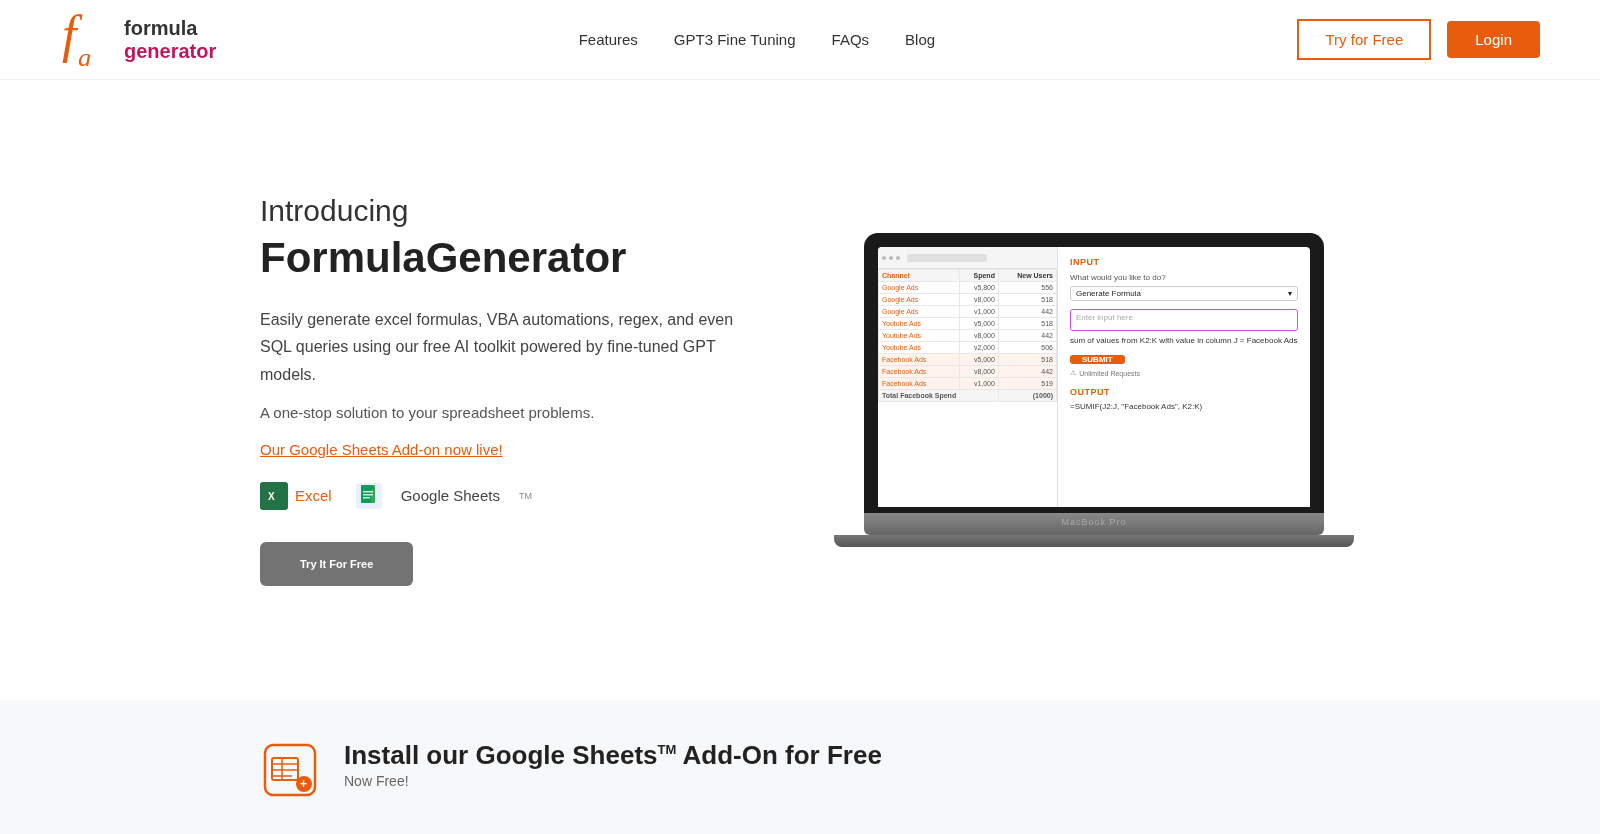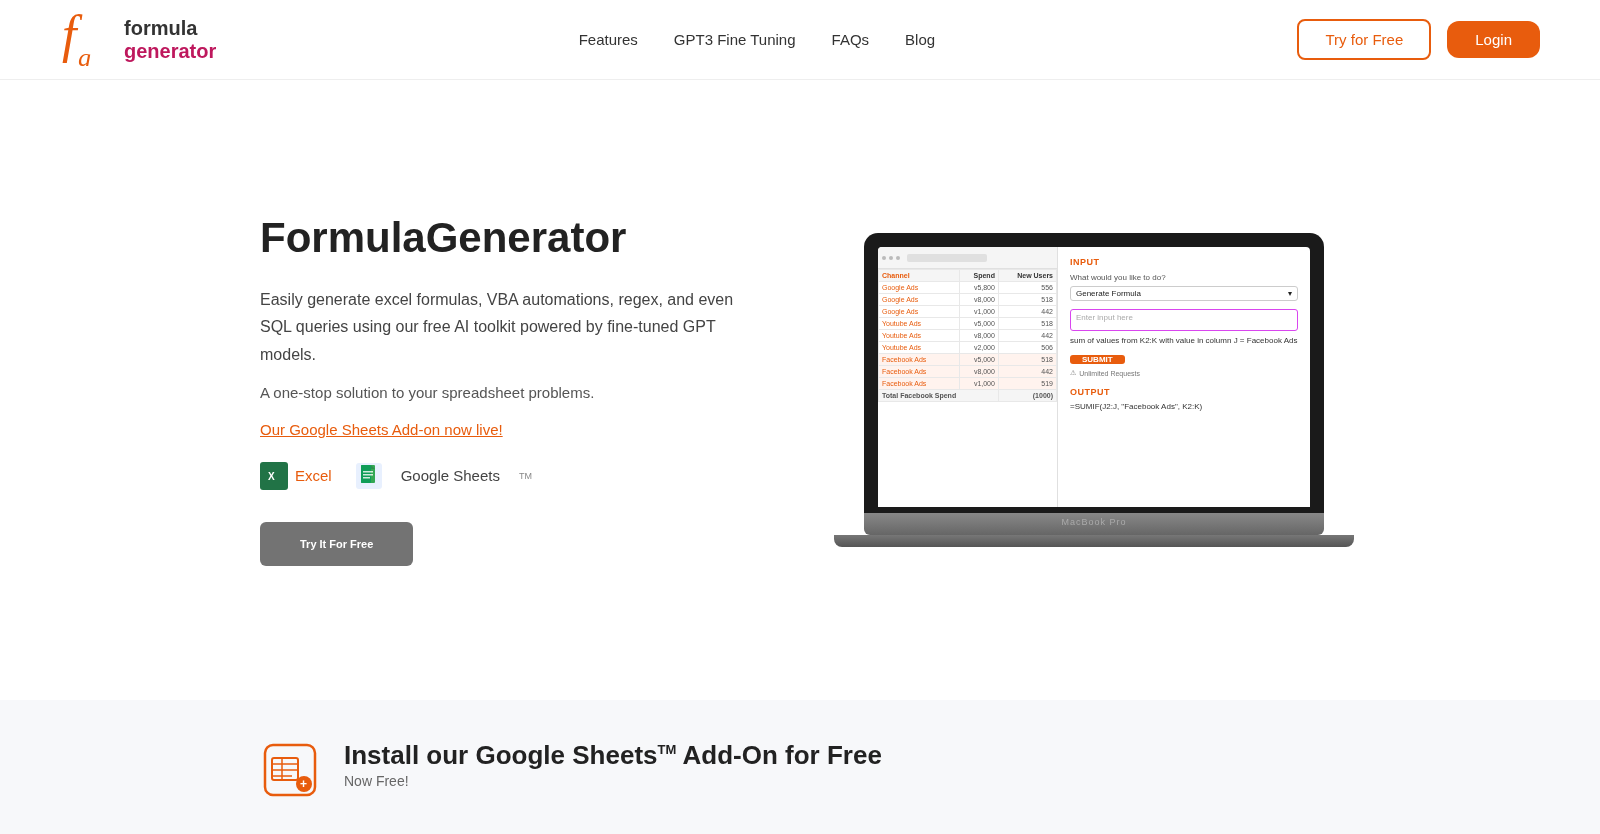--- a/index.html
+++ b/index.html
@@ -56,31 +56,31 @@
     .nav-actions {
       display: flex;
       align-items: center;
       gap: 16px;
     }
     .btn-outline {
       padding: 10px 26px;
       border: 2px solid #e85c0d;
       color: #e85c0d;
       background: #fff;
-      border-radius: 8px;
+      border-radius: 0;
       font-size: 15px;
       cursor: pointer;
       font-weight: 500;
     }
     .btn-filled {
       padding: 10px 28px;
       background: #e85c0d;
       color: #fff;
       border: none;
-      border-radius: 12px;
+      border-radius: 4px;
       font-size: 15px;
       cursor: pointer;
       font-weight: 500;
     }
 
     
     .hero {
       display: flex;
       align-items: center;
       justify-content: space-between;
@@ -401,20 +401,21 @@
   </div>
 
   <div class="nav-actions">
     <button class="btn-outline">Try for Free</button>
     <button class="btn-filled">Login</button>
   </div>
 </nav>
 
 <section class="hero">
   <div class="hero-left">
+    <div class="hero-intro">Introducing</div>
     <div class="hero-title">FormulaGenerator</div>
     <p class="hero-desc">Easily generate excel formulas, VBA automations, regex, and even SQL queries using our free AI toolkit powered by fine-tuned GPT models.</p>
     <p class="hero-sub">A one-stop solution to your spreadsheet problems.</p>
     <a class="hero-link">Our Google Sheets Add-on now live!</a>
 
     <div class="badge-row">
       <div class="badge-excel">
         <div class="excel-icon">
           <svg width="18" height="18" viewBox="0 0 18 18">
             <rect width="18" height="18" fill="#217346" rx="2"></rect>

